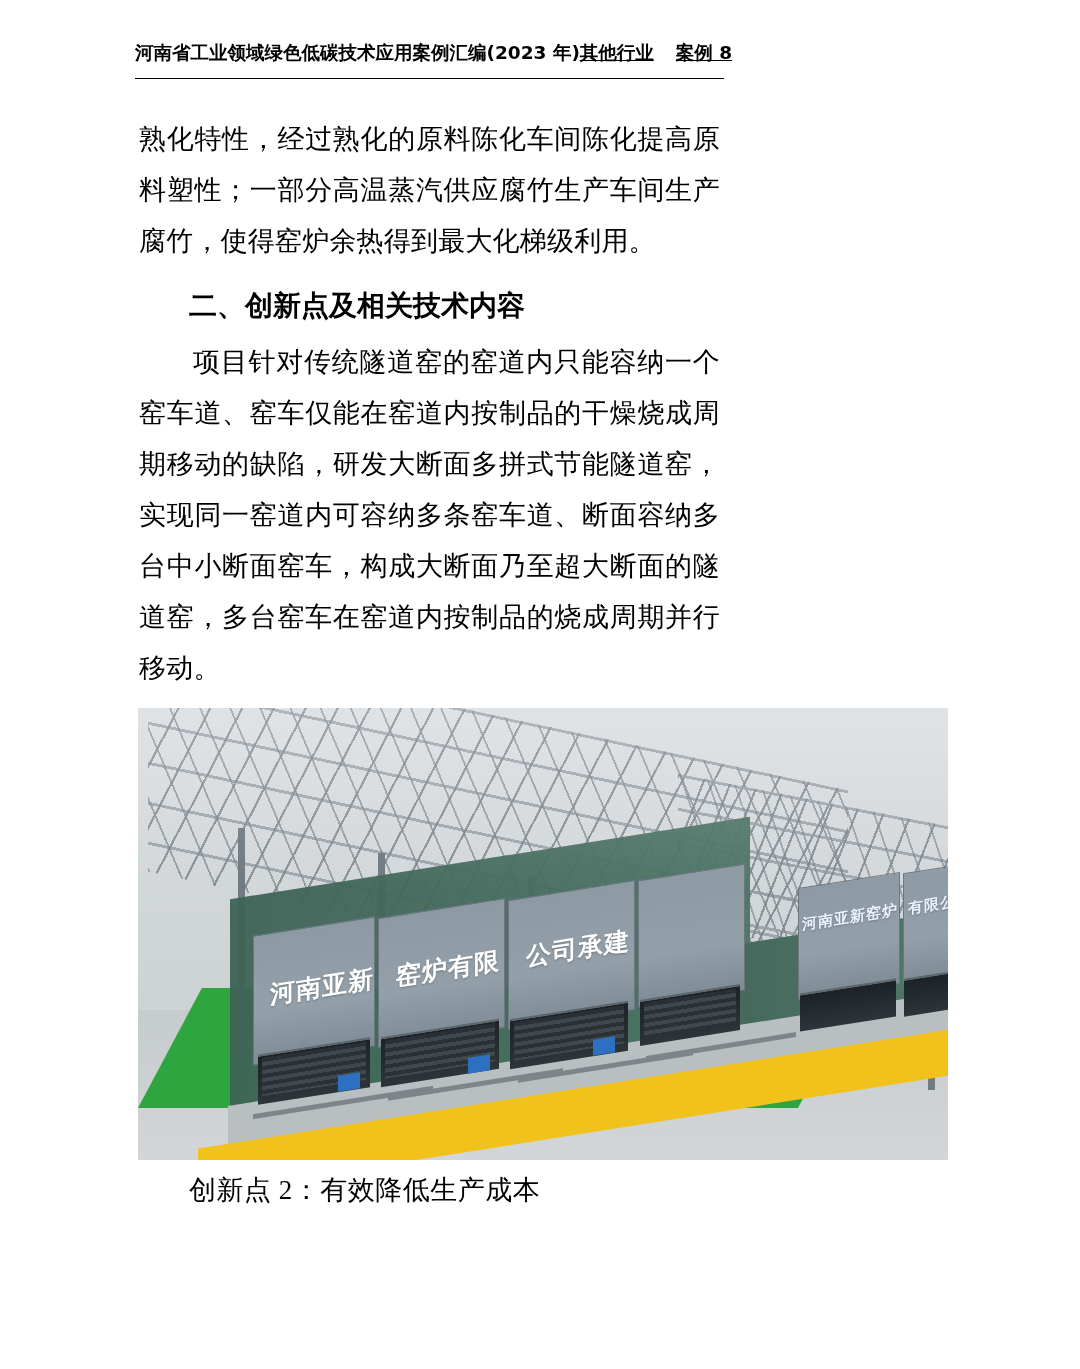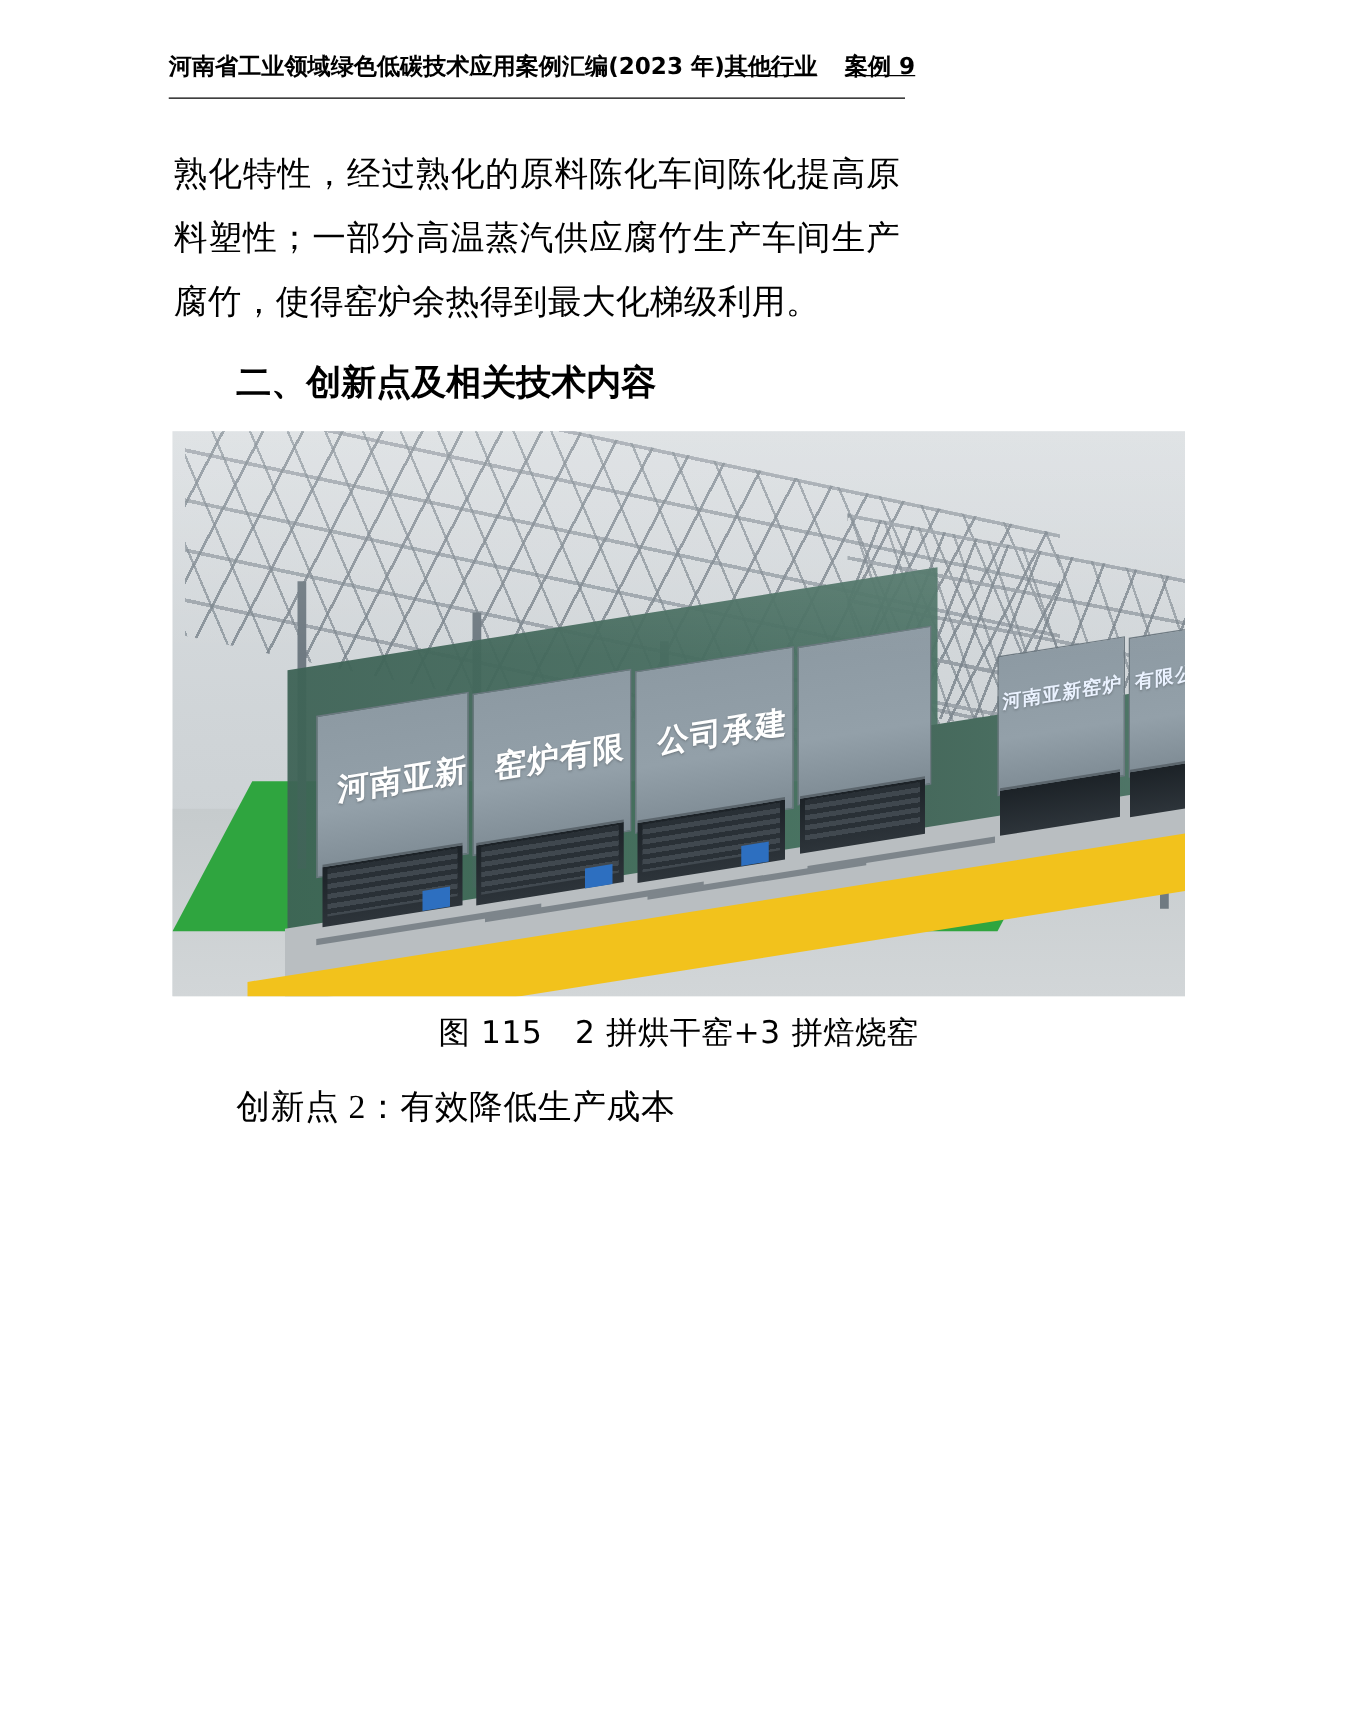--- a/index.html
+++ b/index.html
@@ -236,32 +236,33 @@
 </style>
 </head>
 <body>
 
 <div class="page">
 
   <div class="header">
     <div class="header-left">河南省工业领域绿色低碳技术应用案例汇编(2023 年)</div>
     <div class="header-right">
       <span>其他行业</span>
-      <span>案例 9</span>
+      <span>案例 8</span>
     </div>
   </div>
   <div class="header-rule"></div>
 
   <div class="content">
 
     <p class="body-text">熟化特性，经过熟化的原料陈化车间陈化提高原料塑性；一部分高温蒸汽供应腐竹生产车间生产腐竹，使得窑炉余热得到最大化梯级利用。</p>
 
     <h2 class="section-title">二、创新点及相关技术内容</h2>
 
 
+    <p class="body-text indent">项目针对传统隧道窑的窑道内只能容纳一个窑车道、窑车仅能在窑道内按制品的干燥烧成周期移动的缺陷，研发大断面多拼式节能隧道窑，实现同一窑道内可容纳多条窑车道、断面容纳多台中小断面窑车，构成大断面乃至超大断面的隧道窑，多台窑车在窑道内按制品的烧成周期并行移动。</p>
 
     <div class="figure">
       <div class="figure-image">
 
         <div class="ground"></div>
         <div class="grass"></div>
         <div class="grass2"></div>
 
         <div class="truss"></div>
         <div class="truss2"></div>
@@ -310,22 +311,19 @@
         <div class="car-rail" style="left:380px;top:356px;width:175px;"></div>
         <div class="car-rail" style="left:508px;top:336px;width:150px;"></div>
 
         <div class="blue-box" style="left:200px;top:366px;"></div>
         <div class="blue-box" style="left:330px;top:348px;"></div>
         <div class="blue-box" style="left:455px;top:330px;"></div>
 
         <div class="haze"></div>
       </div>
 
-      <div class="fig-caption">
-        <span>图 115</span><span class="cap-gap"></span><span>2 拼烘干窑+3 拼焙烧窑</span>
-      </div>
     </div>
 
     <p class="sub-title">创新点 2：有效降低生产成本</p>
 
 
   </div>
 </div>
 
 </body></html>

